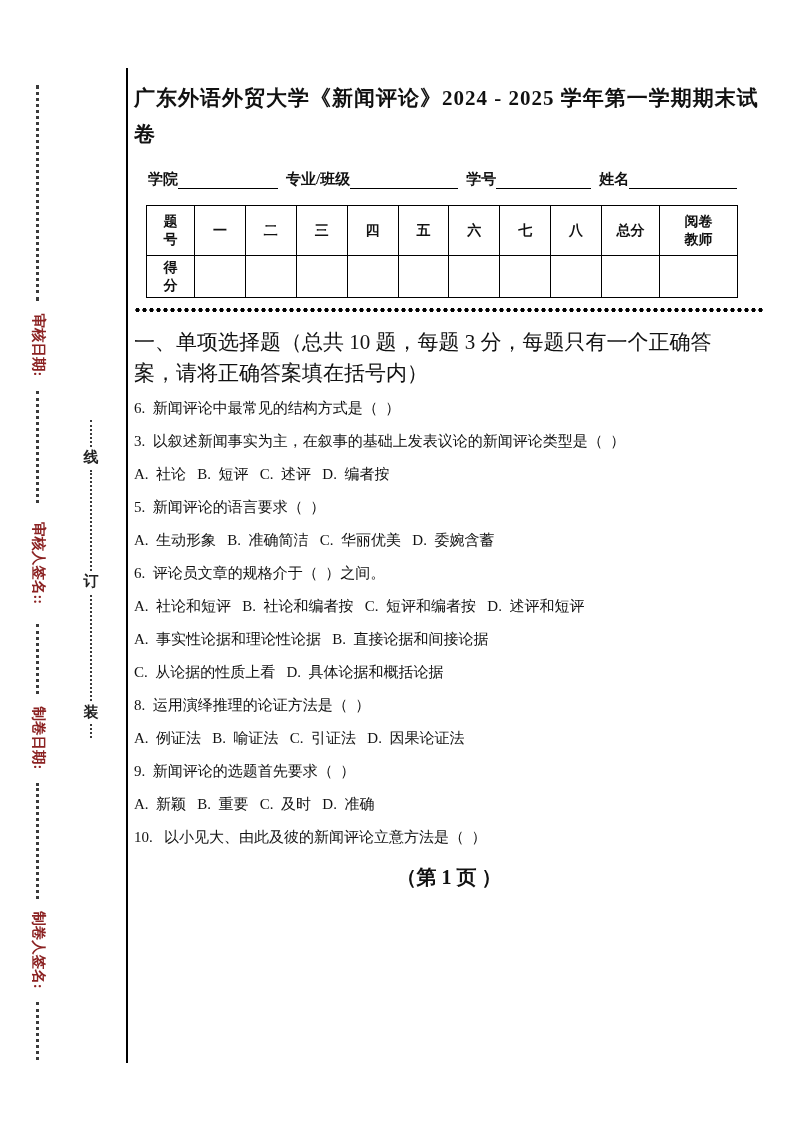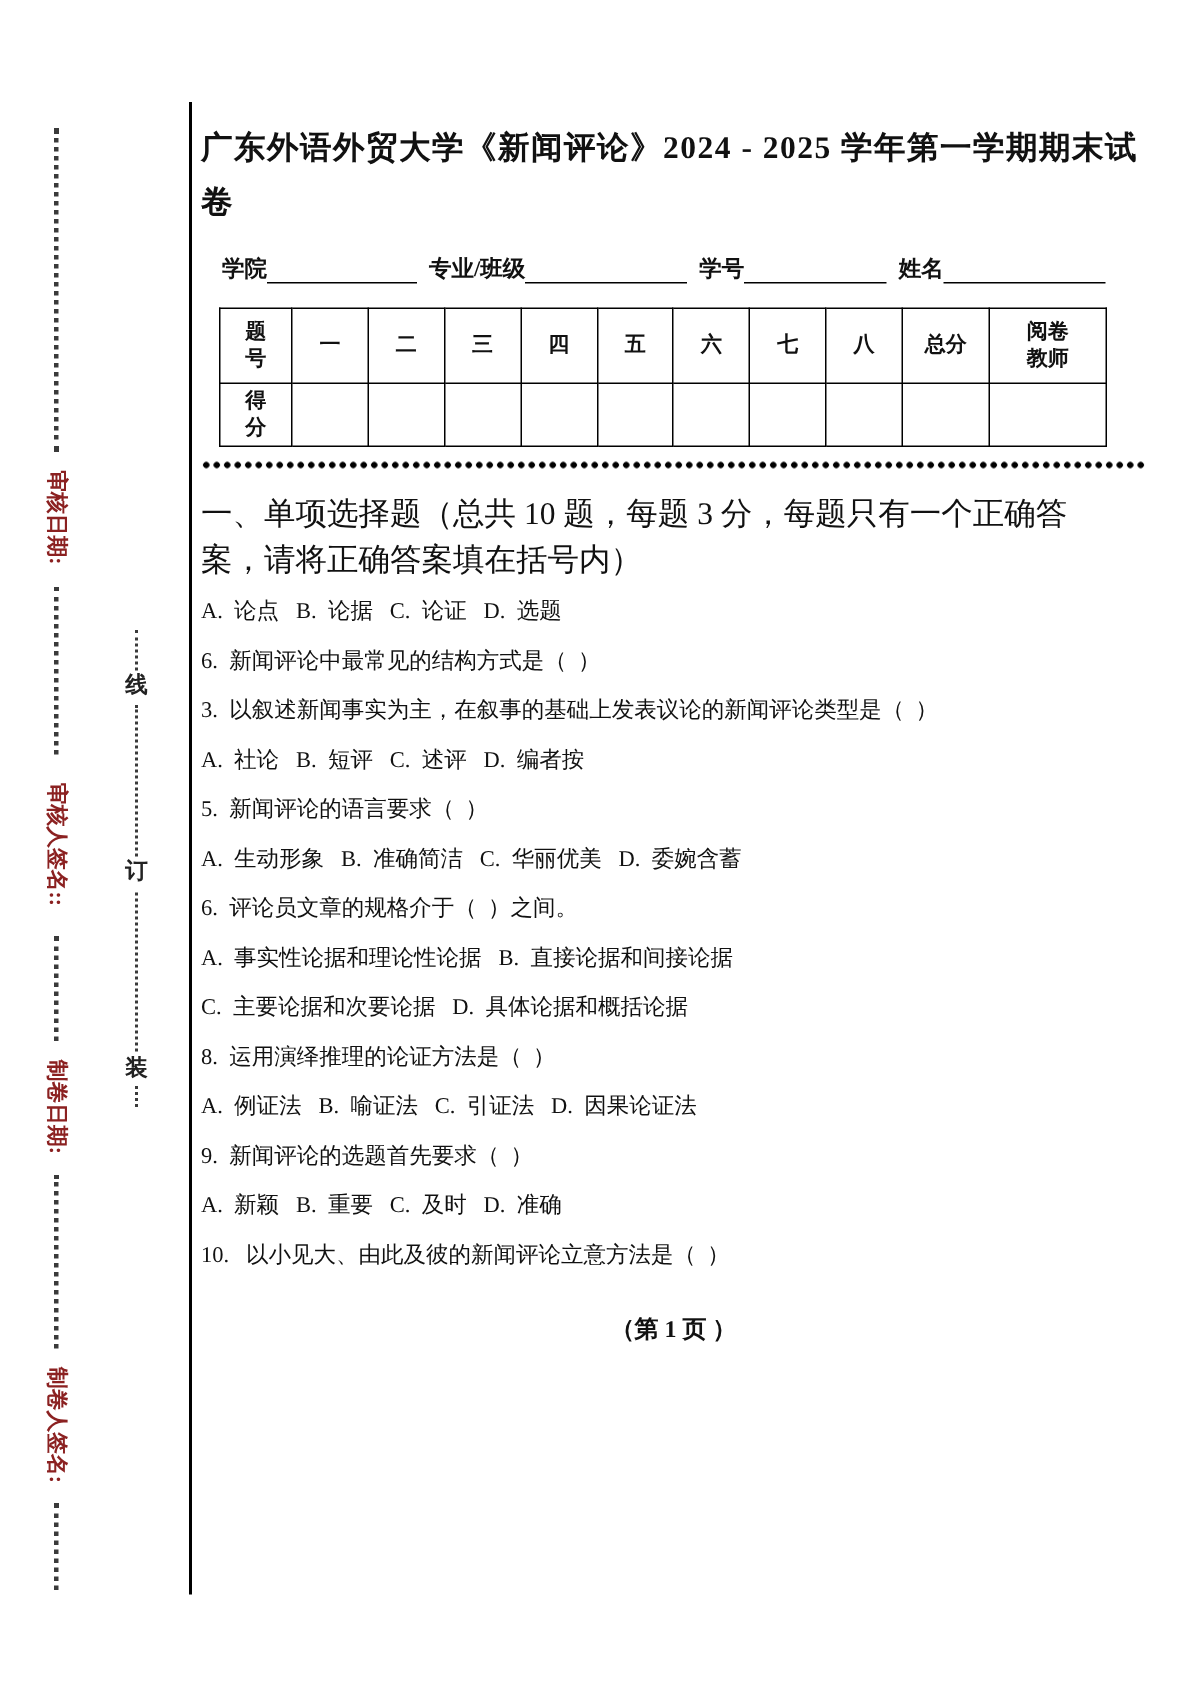--- a/index.html
+++ b/index.html
@@ -46,21 +46,21 @@
     margin-top:9px; height:6px; width:630px;
     background-image:radial-gradient(circle, #000 42%, transparent 50%);
     background-size:7px 6px; background-repeat:repeat-x; background-position:0 50%;
   }
   .heading {
     margin-top:14px; max-width:580px;
     font-size:21px; font-weight:normal; line-height:31px; white-space:pre-wrap;
   }
   .questions { margin-top:3px; }
   .q-line { font-size:15px; line-height:33px; white-space:pre-wrap; }
-  .footer { margin-top:22px; text-align:center; font-size:16px; font-weight:bold; }
+  .footer { margin-top:10px; text-align:center; font-size:20px; font-weight:bold; }
 </style>
 </head>
 <body>
 
 <div class="page">
 
   <div>
     <div class="vdots" style="top:85px;height:216px"></div>
     <div class="rot-label" style="top:345px">审核日期:</div>
     <div class="vdots" style="top:391px;height:112px"></div>
@@ -142,29 +142,29 @@
             <td></td>
           </tr>
       </tbody>
     </table>
 
     <div class="dotted-sep"></div>
 
     <div class="heading">一、单项选择题（总共 10 题，每题 3 分，每题只有一个正确答案，请将正确答案填在括号内）</div>
 
     <div class="questions">
-        <div class="q-line">A.  论点   B.  论据   C.  论证   D.  选题</div>
         <div class="q-line">6.  新闻评论中最常见的结构方式是（  ）</div>
         <div class="q-line">3.  以叙述新闻事实为主，在叙事的基础上发表议论的新闻评论类型是（  ）</div>
         <div class="q-line">A.  社论   B.  短评   C.  述评   D.  编者按</div>
         <div class="q-line">5.  新闻评论的语言要求（  ）</div>
         <div class="q-line">A.  生动形象   B.  准确简洁   C.  华丽优美   D.  委婉含蓄</div>
         <div class="q-line">6.  评论员文章的规格介于（  ）之间。</div>
+        <div class="q-line">A.  社论和短评   B.  社论和编者按   C.  短评和编者按   D.  述评和短评</div>
         <div class="q-line">A.  事实性论据和理论性论据   B.  直接论据和间接论据</div>
-        <div class="q-line">C.  主要论据和次要论据   D.  具体论据和概括论据</div>
+        <div class="q-line">C.  从论据的性质上看   D.  具体论据和概括论据</div>
         <div class="q-line">8.  运用演绎推理的论证方法是（  ）</div>
         <div class="q-line">A.  例证法   B.  喻证法   C.  引证法   D.  因果论证法</div>
         <div class="q-line">9.  新闻评论的选题首先要求（  ）</div>
         <div class="q-line">A.  新颖   B.  重要   C.  及时   D.  准确</div>
         <div class="q-line">10.   以小见大、由此及彼的新闻评论立意方法是（  ）</div>
       </div>
 
     <div class="footer">（第 1 页 ）</div>
 
   </div>

